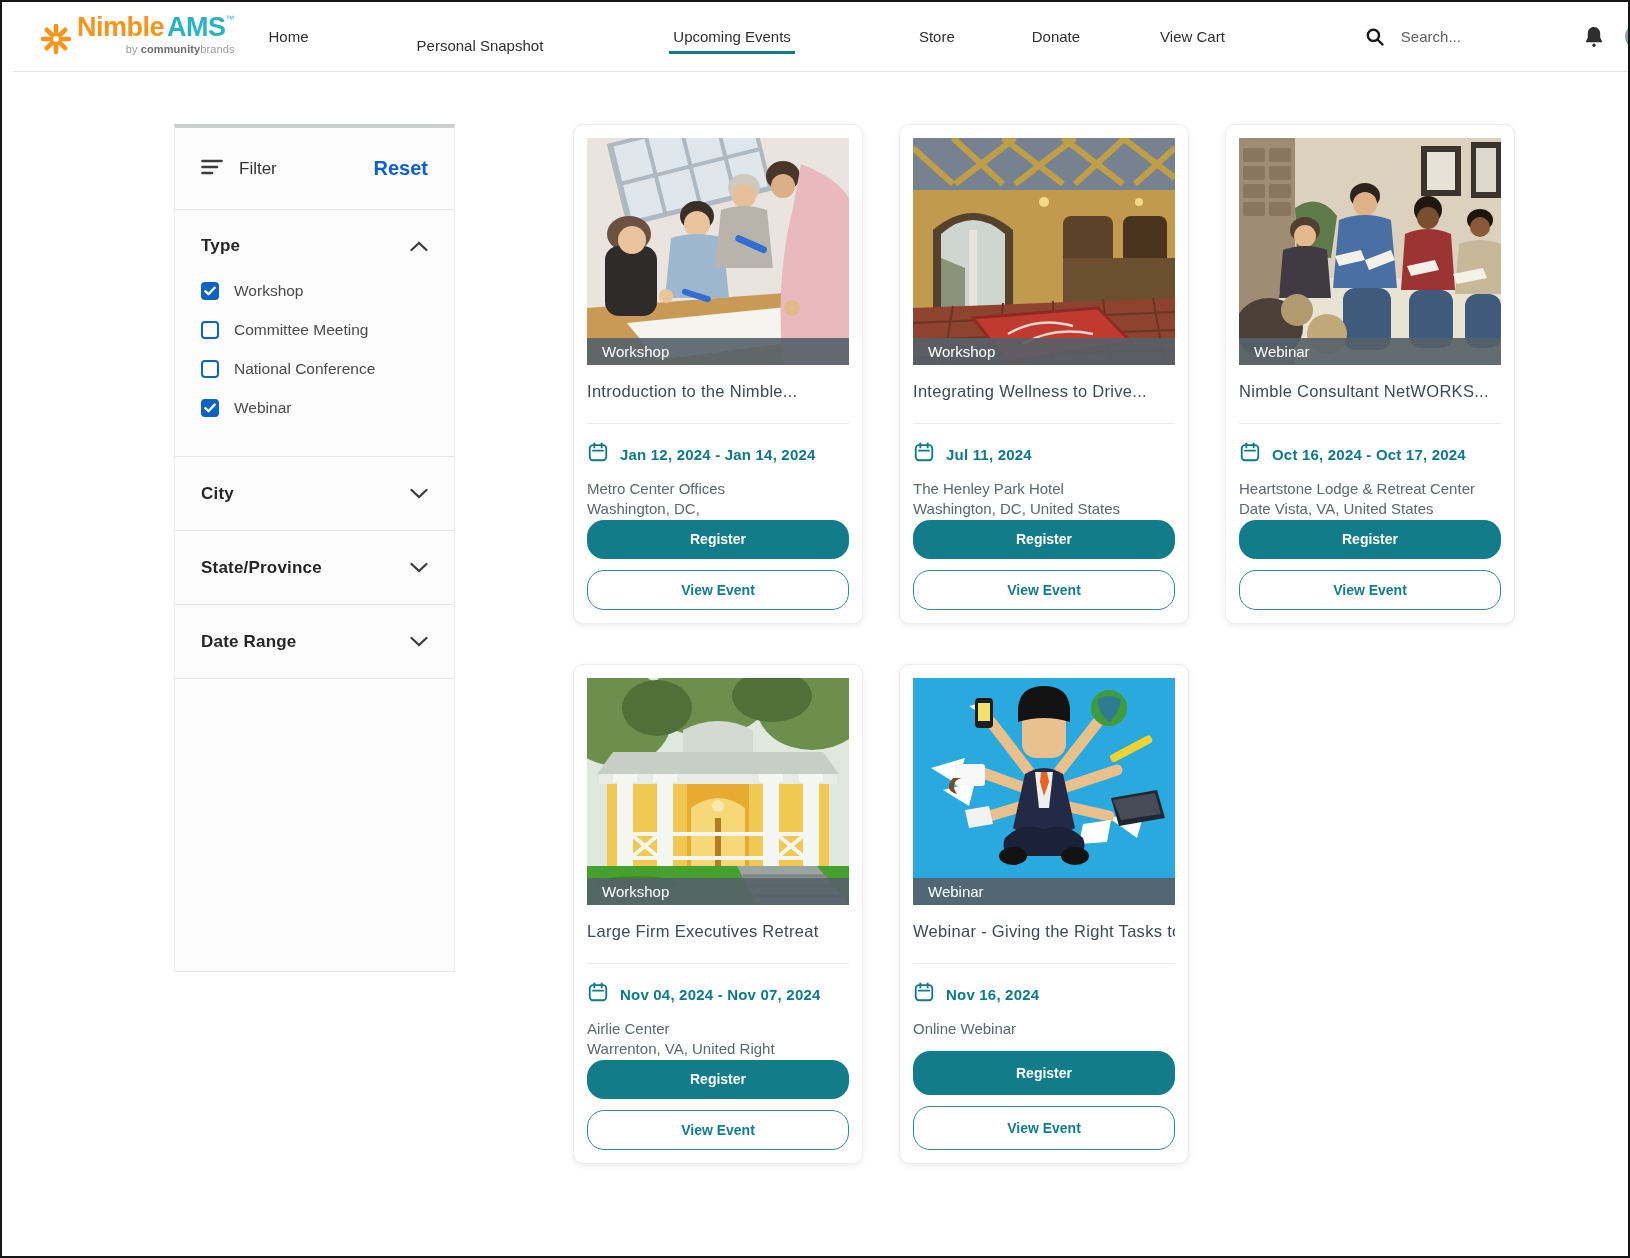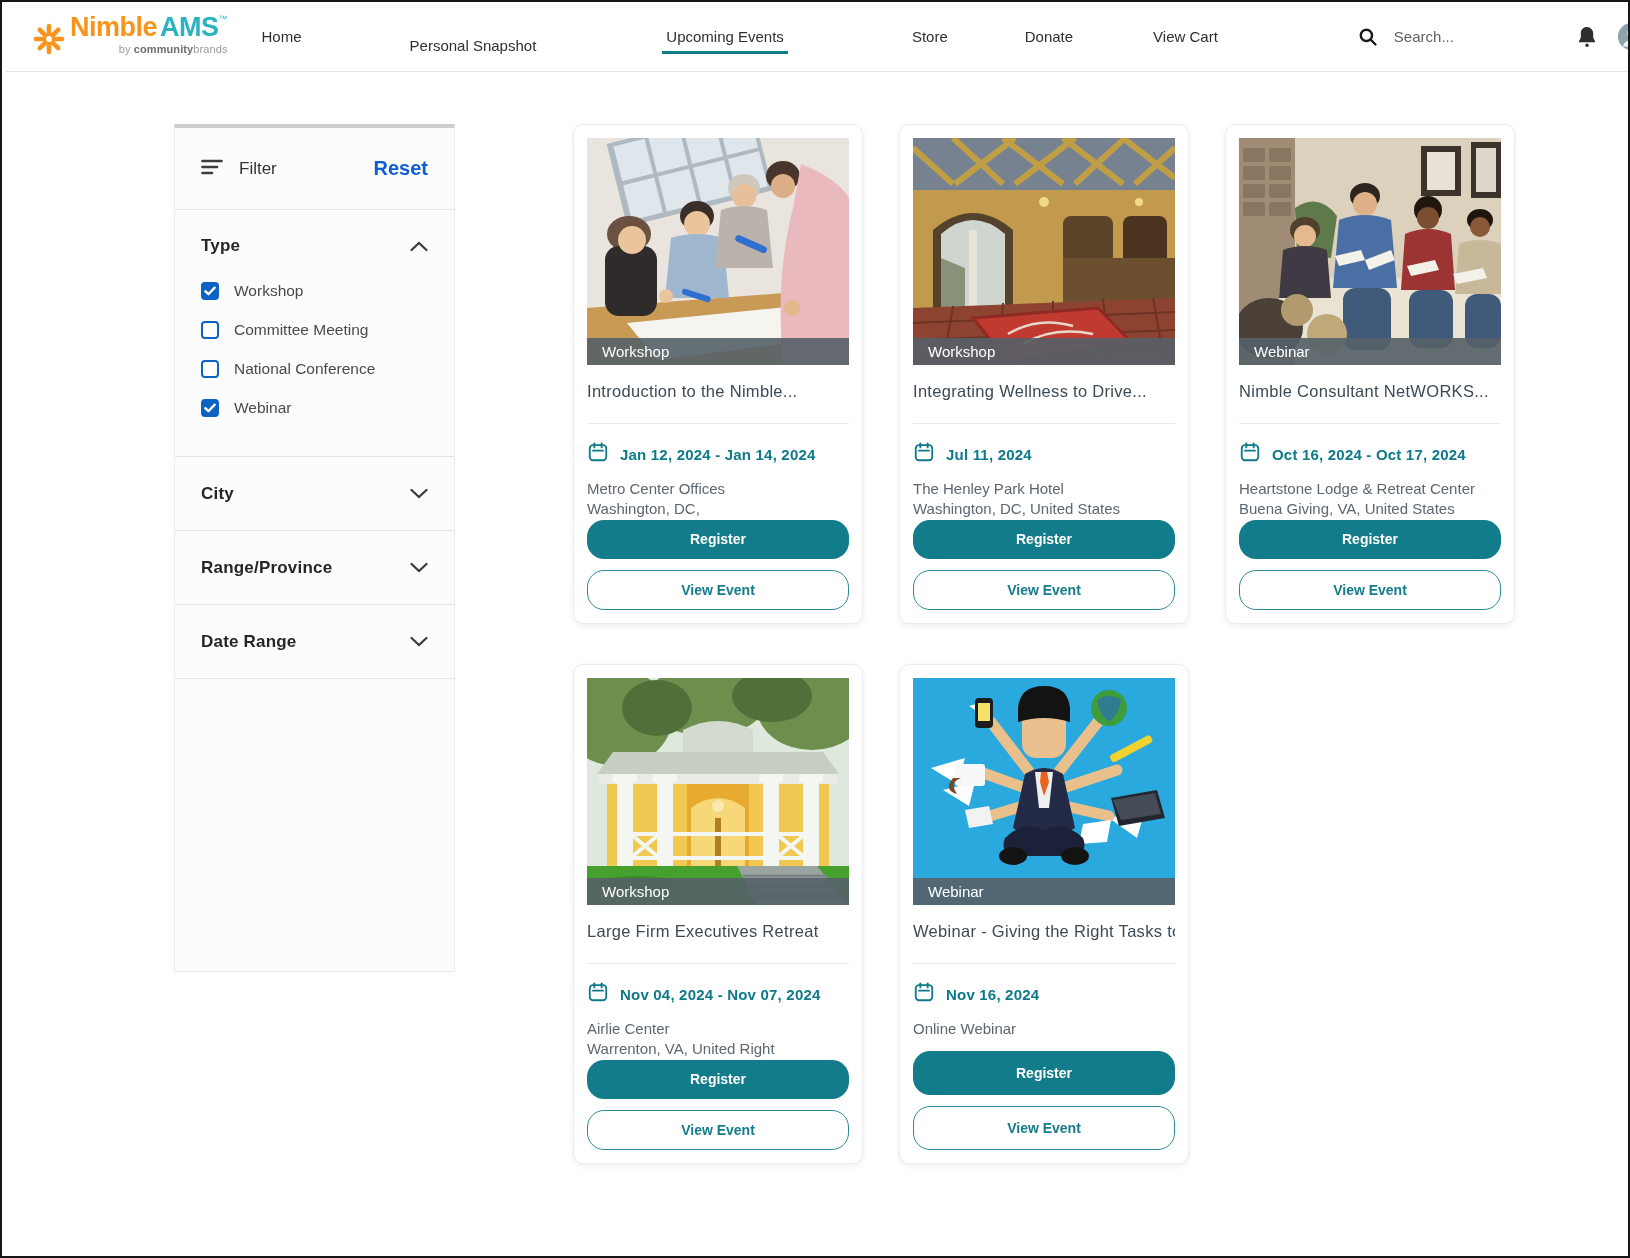--- a/index.html
+++ b/index.html
@@ -1,21 +1,21 @@
 <!DOCTYPE html>
 <html><head>
 <meta charset="utf-8">
 <style>
   html,body{margin:0;padding:0;background:#fff;}
   .page{position:relative;width:1630px;height:1258px;box-sizing:border-box;
         border:2px solid #161616;background:#fff;overflow:hidden;
         font-family:"Liberation Sans",sans-serif;color:#333;}
 
   
-  .header{position:absolute;top:0;left:4px;right:0;height:70px;background:#fff;
+  .header{position:absolute;top:0;left:11px;right:0;height:70px;background:#fff;
           border-bottom:1px solid #e4e4e4;display:flex;align-items:center;box-sizing:border-box;}
   .logo{display:flex;align-items:flex-start;margin-left:26px;cursor:pointer;}
   .logo-mark{margin-top:8px;}
   .logo-text-block{display:flex;flex-direction:column;align-items:flex-end;margin-left:4px;}
   .logo-line1{display:flex;align-items:flex-start;line-height:1;}
   .brand-primary{font-size:27px;font-weight:bold;color:#f7941e;letter-spacing:-0.5px;}
   .brand-secondary{font-size:27px;font-weight:bold;color:#2bb3c1;letter-spacing:-0.5px;margin-left:3px;}
   .brand-tm{font-size:9px;color:#2bb3c1;margin-top:1px;}
   .logo-tagline{font-size:11px;color:#9a9b9e;margin-top:2px;letter-spacing:0.1px;}
   .logo-tagline b{color:#6d6e71;}
@@ -223,21 +223,21 @@
         <span class="fsection-label">City</span>
         <span class="fsection-chevron">
           <svg width="18" height="11" viewBox="0 0 18 11" fill="none" stroke="#3a3a3a" stroke-width="2.2" stroke-linecap="round">
               <polyline points="1.5,2 9,9 16.5,2"></polyline>
             </svg>
         </span>
       </div>
     </div>
     <div class="fsection fsection-collapsed">
       <div class="fsection-head">
-        <span class="fsection-label">Range/Province</span>
+        <span class="fsection-label">State/Province</span>
         <span class="fsection-chevron">
           <svg width="18" height="11" viewBox="0 0 18 11" fill="none" stroke="#3a3a3a" stroke-width="2.2" stroke-linecap="round">
               <polyline points="1.5,2 9,9 16.5,2"></polyline>
             </svg>
         </span>
       </div>
     </div>
     <div class="fsection fsection-collapsed">
       <div class="fsection-head">
         <span class="fsection-label">Date Range</span>
@@ -420,21 +420,21 @@
               <rect x="3" y="4.5" width="18" height="16.5" rx="3.5"></rect>
               <line x1="8" y1="2.5" x2="8" y2="7"></line>
               <line x1="16" y1="2.5" x2="16" y2="7"></line>
               <line x1="6.5" y1="10.5" x2="17.5" y2="10.5"></line>
             </svg>
         </span>
         <span class="date-text">Oct 16, 2024 - Oct 17, 2024</span>
       </div>
       <div class="location">
         <div>Heartstone Lodge &amp; Retreat Center</div>
-        <div>Buena Giving, VA, United States</div>
+        <div>Date Vista, VA, United States</div>
       </div>
       <button class="btn btn-register">Register</button>
       <button class="btn btn-view">View Event</button>
     </div>
 
     <div class="card">
       <div class="card-image">
         <svg width="262" height="227" viewBox="0 0 262 227">
           <rect width="262" height="227" fill="#dfe8dc"></rect>
           <g fill="#6d8f4e">

